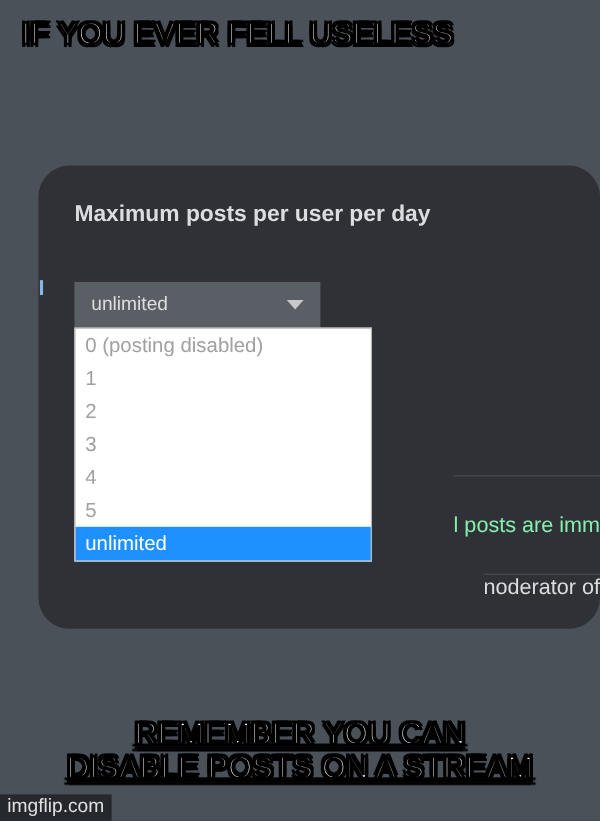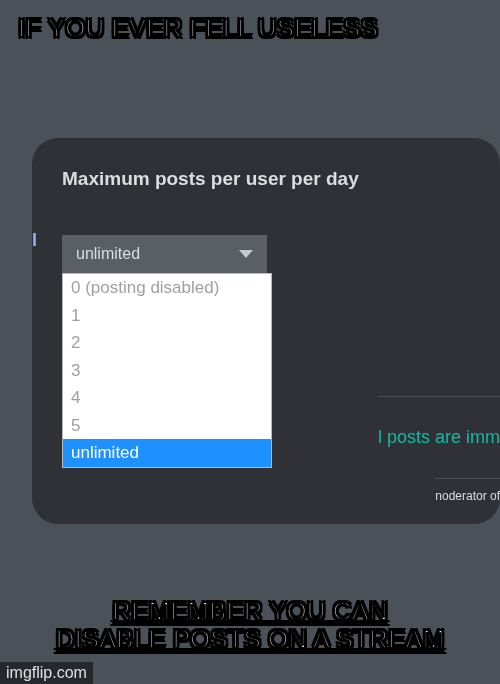--- a/index.html
+++ b/index.html
@@ -82,55 +82,54 @@
       width: 0;
       height: 0;
       border-left: 7px solid transparent;
       border-right: 7px solid transparent;
       border-top: 8px solid #c8c9ca;
     }
     .dropdown-list {
       position: absolute;
       top: 100%;
       left: 0;
-      width: 210px;
+      width: 248px;
       background: #ffffff;
       border: 1px solid #b8b8b8;
       z-index: 10;
     }
     .dropdown-option {
       padding: 1px 8px;
       font-size: 17px;
       color: #a0a0a0;
       line-height: 1.5;
       cursor: pointer;
     }
     .dropdown-option.selected {
       background: #1e90ff;
       color: #ffffff;
     }
     .partial-text-1 {
       position: absolute;
       top: 258px;
       right: 0;
-      color: #14b8a6;
+      color: #86efac;
       font-size: 18px;
       border-top: 1px solid #4a4d52;
       padding-top: 30px;
       text-align: right;
       white-space: nowrap;
     }
     .partial-text-2 {
       position: absolute;
       top: 340px;
       right: 0;
       color: #dcddde;
-      font-size: 12px;
+      font-size: 18px;
       border-top: 1px solid #4a4d52;
-      padding-top: 10px;
       white-space: nowrap;
     }
     .watermark {
       position: absolute;
       bottom: 0;
       left: 0;
       background: rgba(0,0,0,0.5);
       color: #e0e0e0;
       font-size: 16px;
       padding: 2px 6px;

